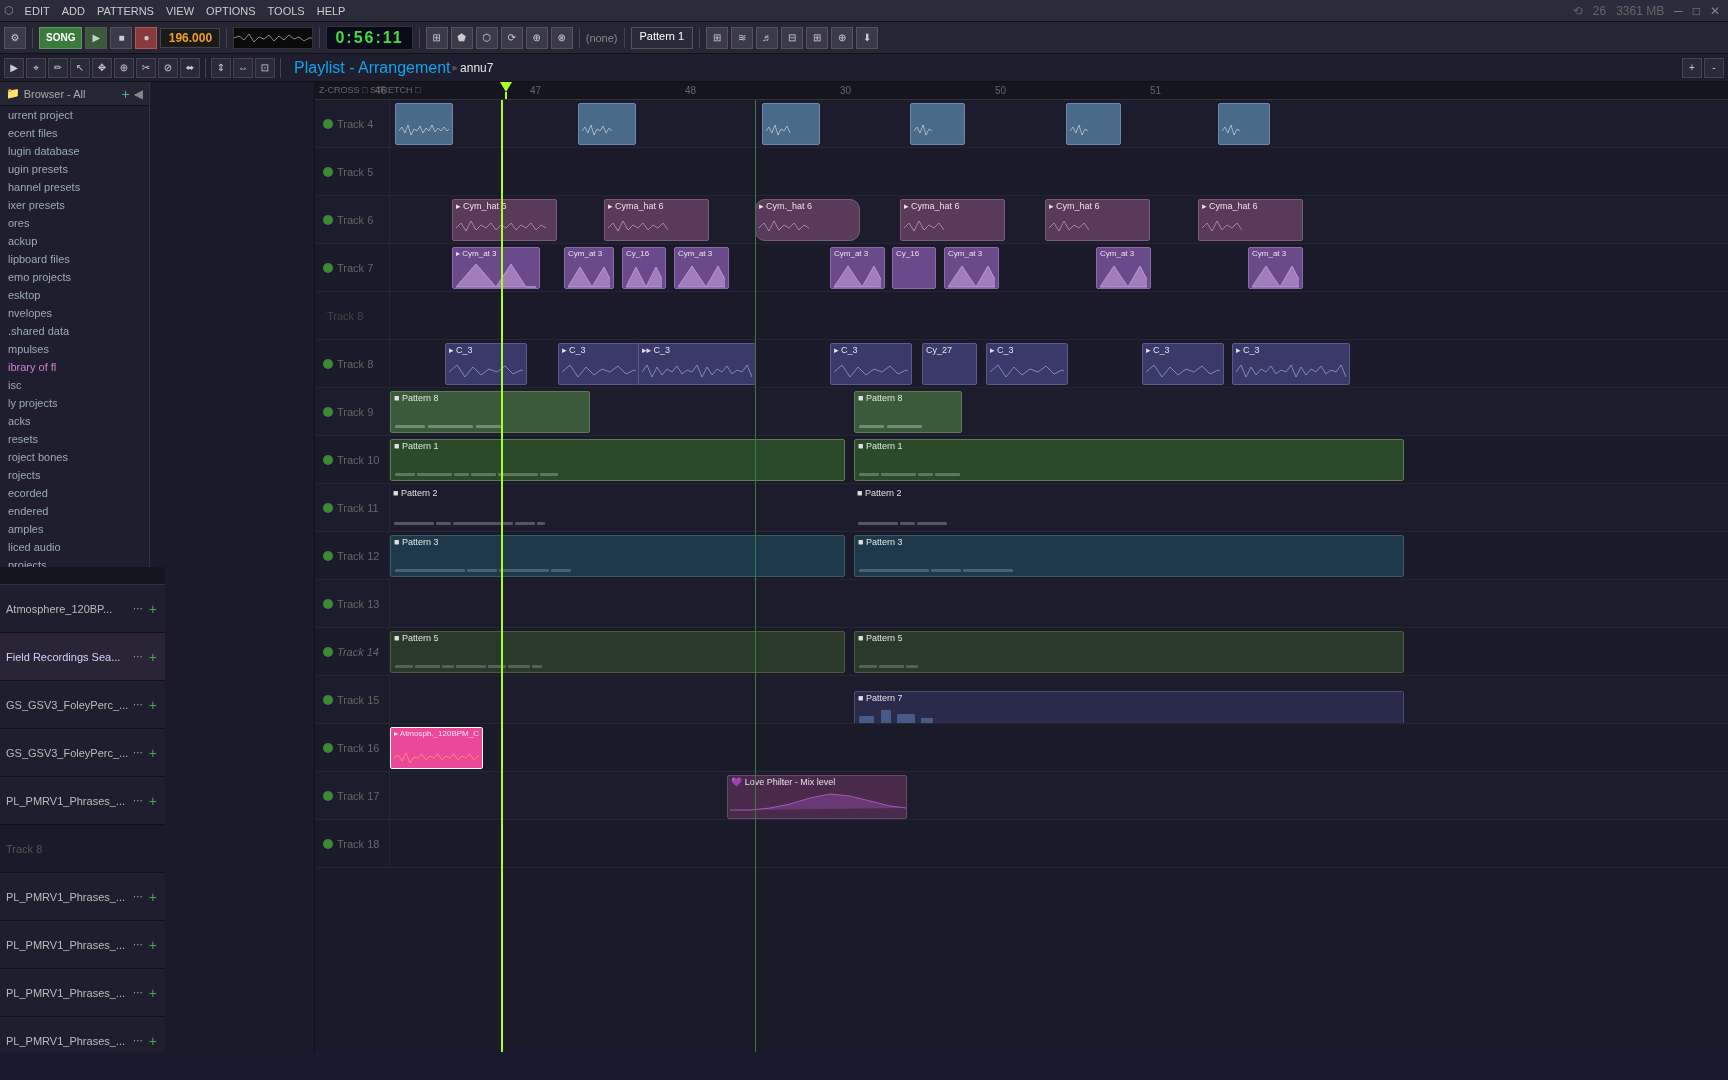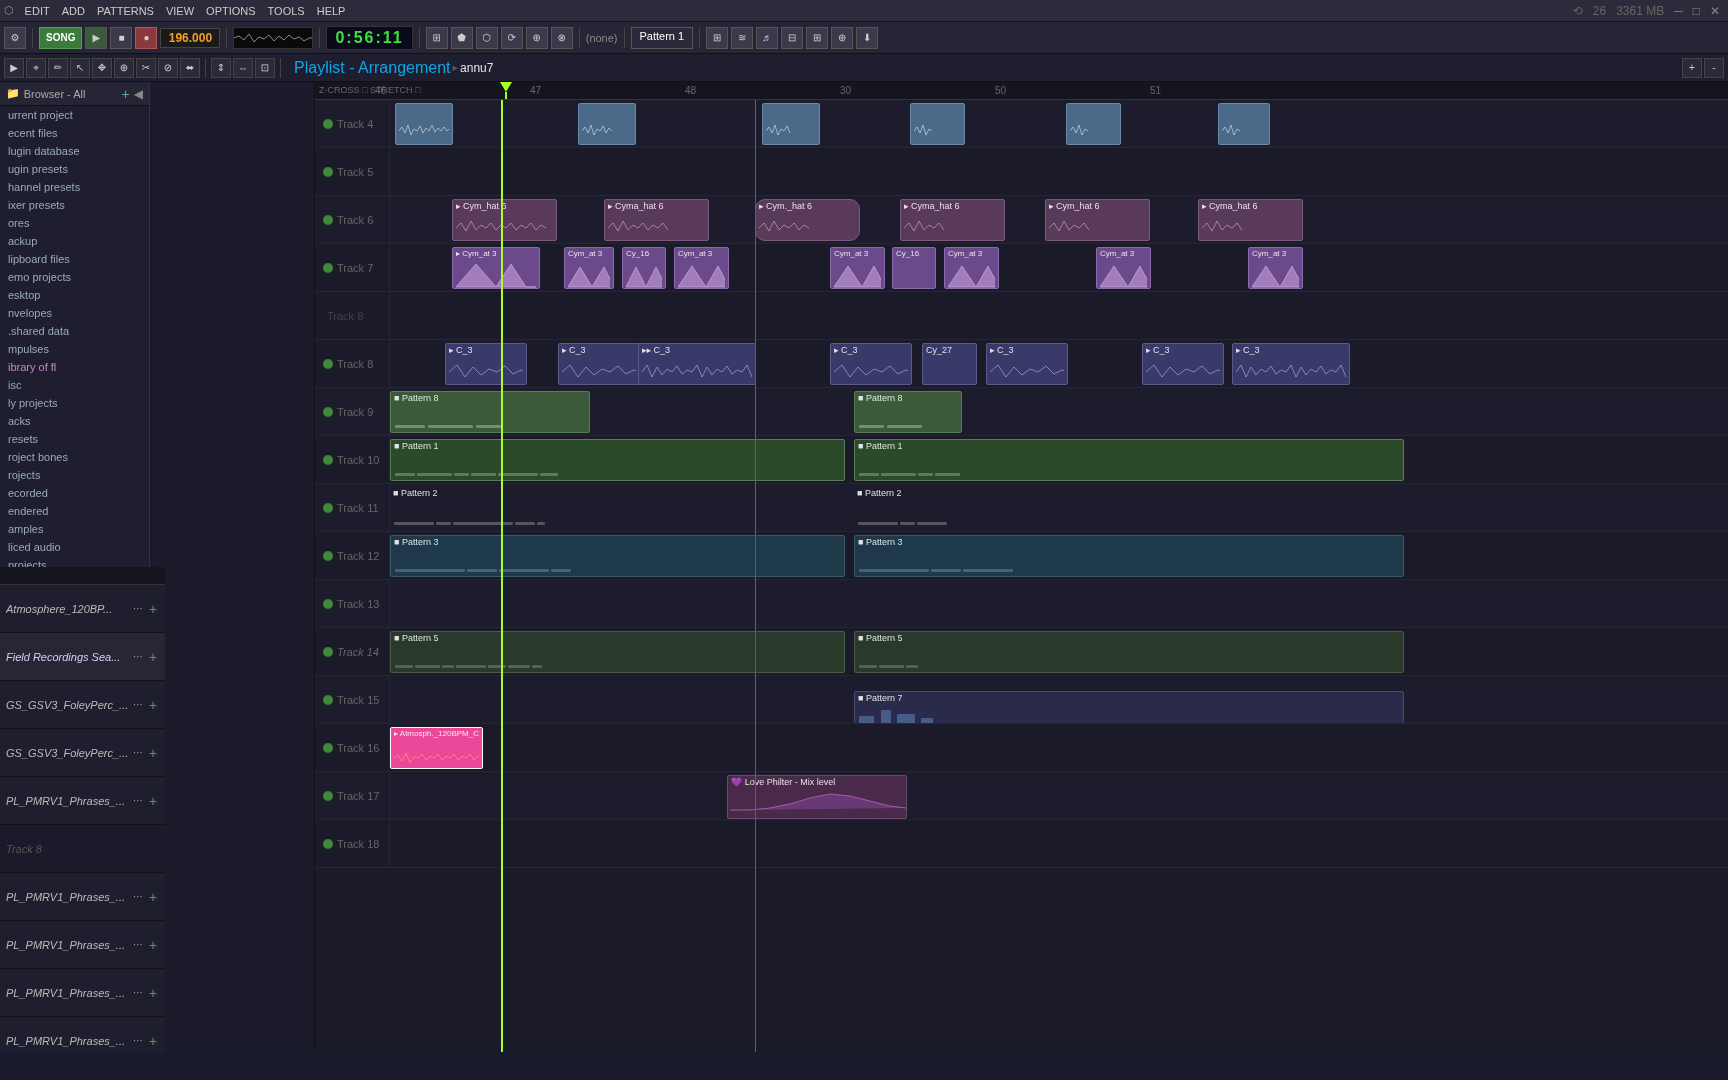--- a/index.html
+++ b/index.html
@@ -113,21 +113,20 @@
       color: #9ab;
       cursor: pointer;
       white-space: nowrap;
     }
 
     #track-list-panel {
       width: 165px;
       background: #4c1d95;
       overflow-y: hidden;
       height: 100%;
-      font-style: italic;
     }
     .track-label {
       height: 48px;
       display: flex;
       align-items: center;
       padding: 0 6px;
       border-bottom: 1px solid #111;
       font-size: 11px;
       color: #ccc;
       gap: 4px;

